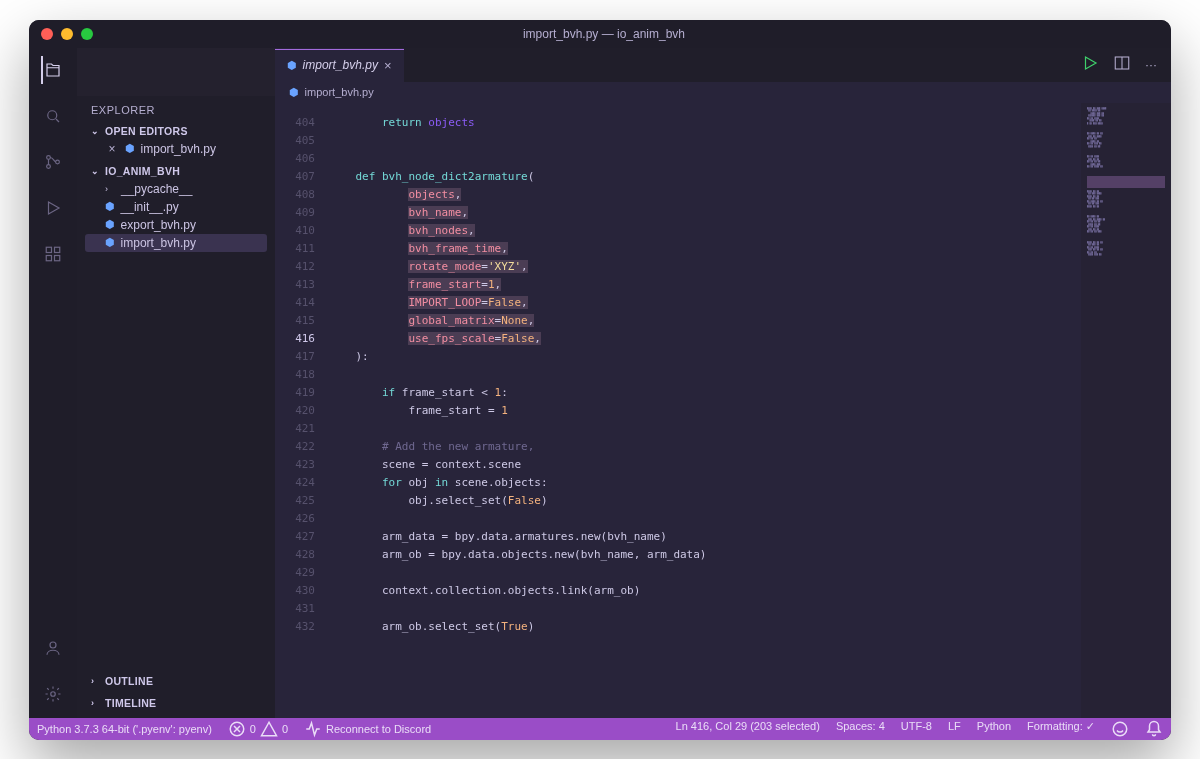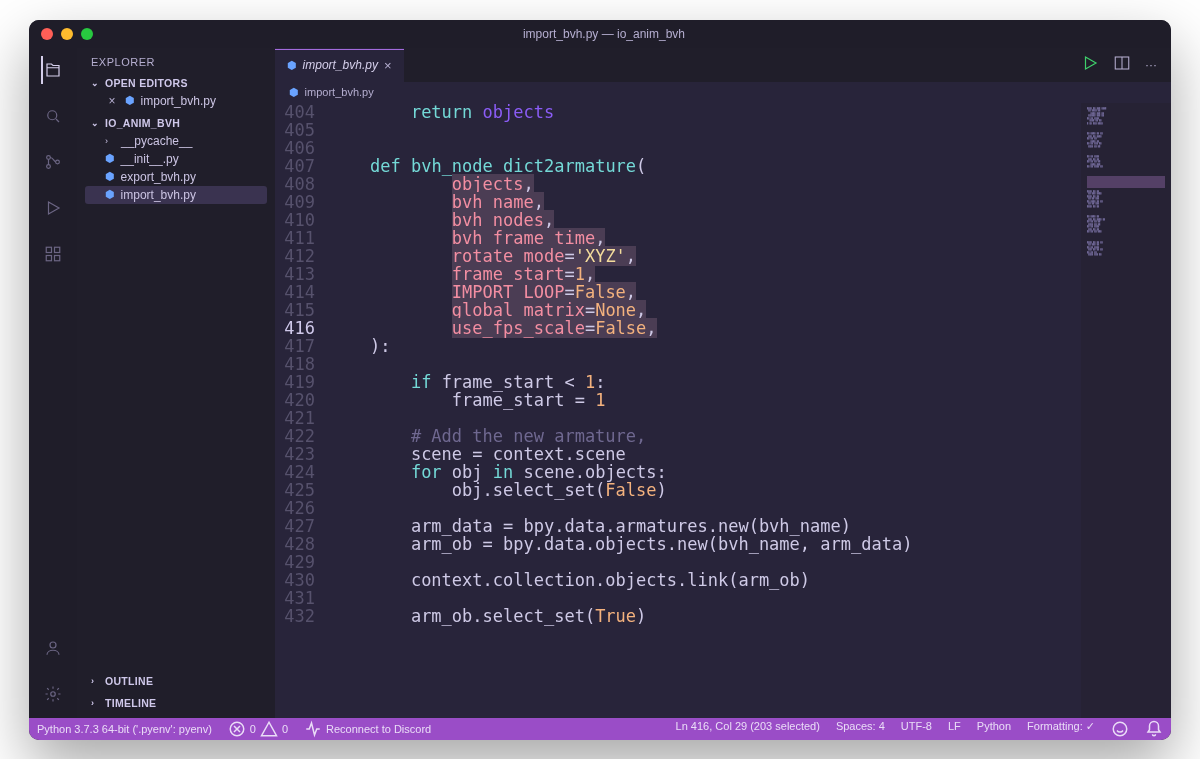--- a/index.html
+++ b/index.html
@@ -10,41 +10,41 @@
   .dot { width:12px; height:12px; border-radius:50%; }
   .dot.r{background:#ff5f57;} .dot.y{background:#febc2e;} .dot.g{background:#28c840;}
   .titlebar .title { position:absolute; left:8px; right:0; text-align:center; color:#b5aed0; font-size:12px;}
   .body { flex:1; display:flex; min-height:0;}
   .activity { width:48px; background:#1f1d29; display:flex; flex-direction:column; align-items:center; padding-top:10px; gap:22px;}
   .activity .ico { width:24px; height:24px; display:flex; align-items:center; justify-content:center; color:#6b6583; cursor:pointer;}
   .activity .ico.active { color:#d5cfeb; }
   .activity .ico.active::before { content:""; position:absolute; left:0; width:2px; height:28px; background:#d5cfeb;}
   .activity .ico { position:relative;}
   .activity .spacer { flex:1;}
-  .sidebar { width:198px; background:#201e2a; color:#ccc; display:flex; flex-direction:column; font-size:11px;}
+  .sidebar { width:198px; background:#201e2a; color:#ccc; display:flex; flex-direction:column; font-size:11px;margin-top:48px;}
   .sidebar .hdr { padding:8px 14px 4px; color:#b5aed0; letter-spacing:.5px; font-size:11px; display:flex; align-items:center;}
   .section { padding:2px 8px; color:#c9c2e0;}
   .section .shead { display:flex; align-items:center; gap:4px; padding:3px 6px; font-weight:600; font-size:10.5px; color:#cfc8ea; letter-spacing:.3px;}
   .item { display:flex; align-items:center; gap:6px; padding:2px 6px 2px 20px; color:#cbc4e3; border-radius:3px; cursor:pointer; font-size:12px;}
   .item.sel { background:#3a3350;}
   .item .close { width:14px; text-align:center; color:#b5aed0;}
   .pyglyph { color:#6aa3ff; font-size:11px; }
   .chev { font-size:9px; color:#cfc8ea; width:10px; display:inline-block;}
   .sidebar .bottom { margin-top:auto;}
   .editor { flex:1; display:flex; flex-direction:column; min-width:0; background:#28243a;}
   .tabs { height:34px; background:#201e2a; display:flex; align-items:stretch;}
   .tab { display:flex; align-items:center; gap:6px; padding:0 12px; background:#28243a; color:#d5cfeb; font-size:12px; border-top:1px solid transparent; position:relative;}
   .tab.active { background:#28243a; }
   .tab.active::before { content:""; position:absolute; top:0; left:0; right:0; height:1.5px; background:#a36bdc;}
   .tab .x { color:#b5aed0; font-size:13px; cursor:pointer;}
   .tabs .tools { margin-left:auto; display:flex; align-items:center; gap:14px; padding-right:14px; color:#b5aed0;}
   .tabs .tools .run { color:#3ecf6b;}
   .crumb { background:#28243a; padding:4px 14px; color:#b5aed0; font-size:11px; display:flex; gap:6px; align-items:center;}
   .codewrap { flex:1; display:flex; min-height:0; position:relative;}
-  .code { flex:1; overflow:hidden; font-family: "SF Mono","Menlo",Consolas,monospace; font-size:17px; line-height:18px; color:#cec9e6;}
+  .code { flex:1; overflow:hidden; font-family: "SF Mono","Menlo",Consolas,monospace; font-size:11px; line-height:18px; color:#cec9e6;margin-top:11px;}
   .line { display:flex; white-space:pre;}
   .gut { width:54px; text-align:right; padding-right:14px; color:#56516c; user-select:none;}
   .line.cur .gut { color:#cfc8ea;}
   .content { flex:1; }
   .kw  { color:#74d9d7;}   
   .key { color:#f38ea2;}   
   .fn  { color:#74d9d7;}   
   .str { color:#f4dc9c;}
   .num { color:#f4b27e;}
   .com { color:#6f6890;}

